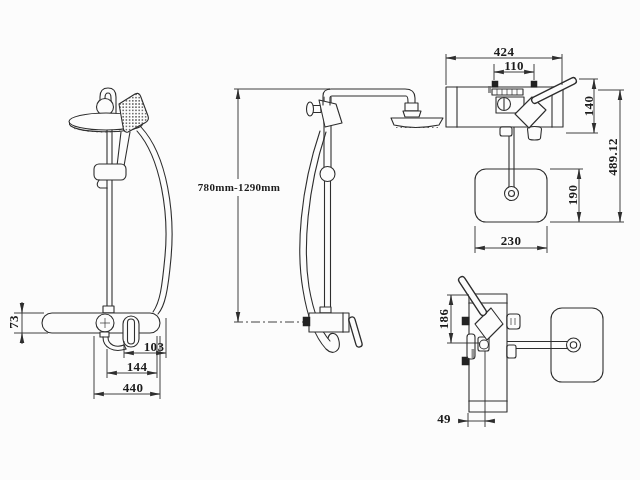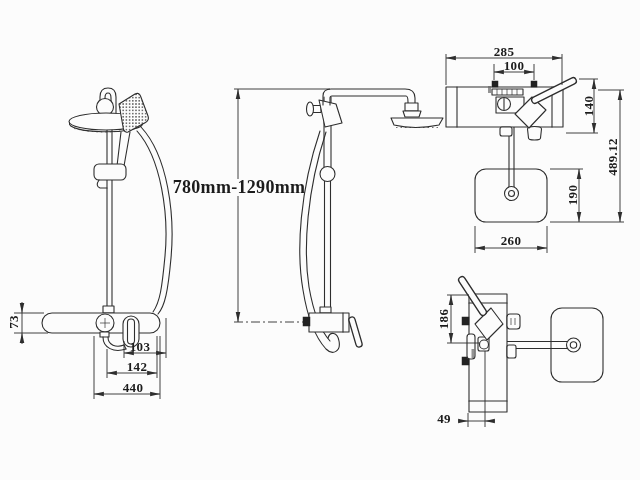--- a/index.html
+++ b/index.html
@@ -8,21 +8,21 @@
     overflow:hidden;font-family:"Liberation Serif",serif;
   }
   .stage svg{position:absolute;left:0;top:0;}
   .lbl-layer{position:absolute;left:0;top:0;width:640px;height:480px;pointer-events:none;}
   .dim{
     position:absolute;color:#1c1c1c;font:600 13px "Liberation Serif",serif;
     transform:translate(-50%,-50%);white-space:nowrap;letter-spacing:.3px;
     background:transparent;line-height:1;
   }
   .dim.v{transform:translate(-50%,-50%) rotate(-90deg);}
-  .dim.range{font-size:18px;}
+  .dim.range{font-size:11px;}
   
   .obj{stroke:#2e2e2e;stroke-width:1.1;fill:none;stroke-linejoin:round;stroke-linecap:round;}
   .objf{stroke:#2e2e2e;stroke-width:1.1;fill:#fcfcfc;stroke-linejoin:round;}
   .dark{fill:#222;stroke:#222;stroke-width:.5;}
   .dimln{stroke:#2e2e2e;stroke-width:.9;fill:none;}
   .thin{stroke:#2e2e2e;stroke-width:.8;fill:none;opacity:.85;}
   .smudge{fill:#666;opacity:.7;}
 </style>
 </head>
 <body>
@@ -255,30 +255,30 @@
       <line class="dimln" x1="485" y1="351" x2="485" y2="427"></line>
       <line class="dimln" x1="468" y1="421" x2="485" y2="421"></line>
       <line class="dimln" x1="458" y1="421" x2="468" y2="421" marker-end="url(#arw)"></line>
       <line class="dimln" x1="495" y1="421" x2="485" y2="421" marker-end="url(#arw)"></line>
     </g>
   </g>
 </svg>
 
 <div class="lbl-layer">
   <div class="dim v" style="left:13px;top:322px">73</div>
-  <div class="dim" style="left:140px;top:346px">103</div>
-  <div class="dim" style="left:137px;top:366px">142</div>
+  <div class="dim" style="left:154px;top:346px">103</div>
+  <div class="dim" style="left:137px;top:366px">144</div>
   <div class="dim" style="left:133px;top:387px">440</div>
 
   <div class="dim range" style="left:239px;top:187px">780mm-1290mm</div>
 
-  <div class="dim" style="left:504px;top:51px">285</div>
-  <div class="dim" style="left:514px;top:65px">100</div>
+  <div class="dim" style="left:504px;top:51px">424</div>
+  <div class="dim" style="left:514px;top:65px">110</div>
   <div class="dim v" style="left:588px;top:106px">140</div>
   <div class="dim v" style="left:612px;top:157px">489.12</div>
   <div class="dim v" style="left:572px;top:195px">190</div>
-  <div class="dim" style="left:511px;top:240px">260</div>
+  <div class="dim" style="left:511px;top:240px">230</div>
 
   <div class="dim v" style="left:443px;top:319px">186</div>
   <div class="dim" style="left:444px;top:418px">49</div>
 </div>
 
 </div>
 
 </body></html>

